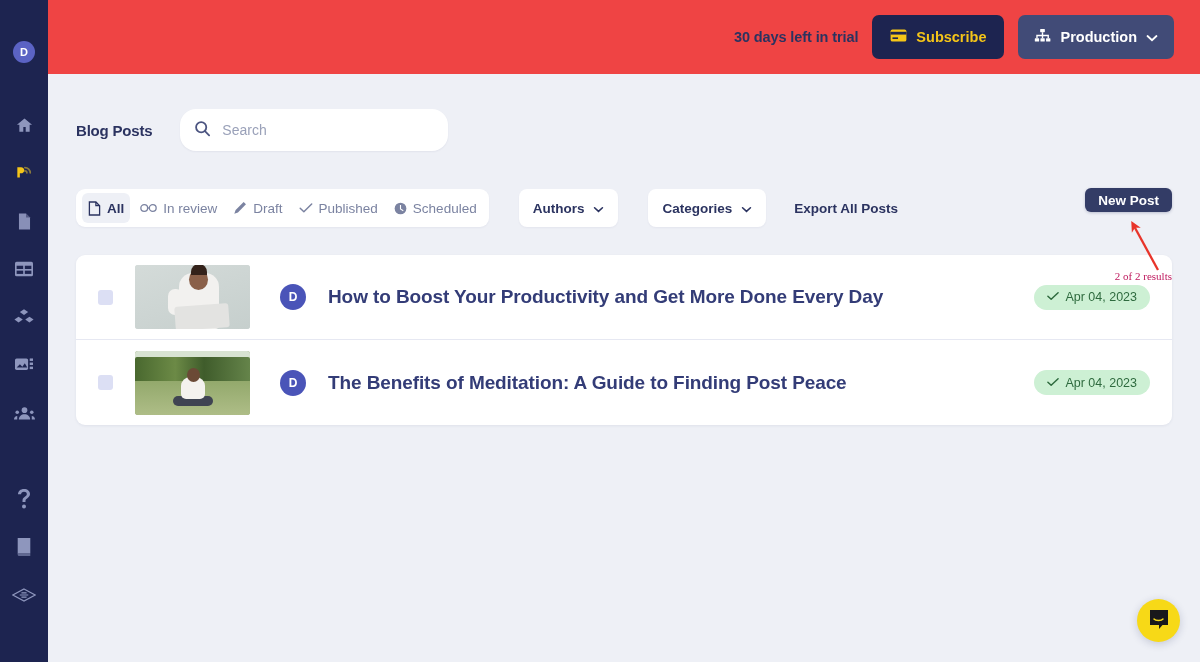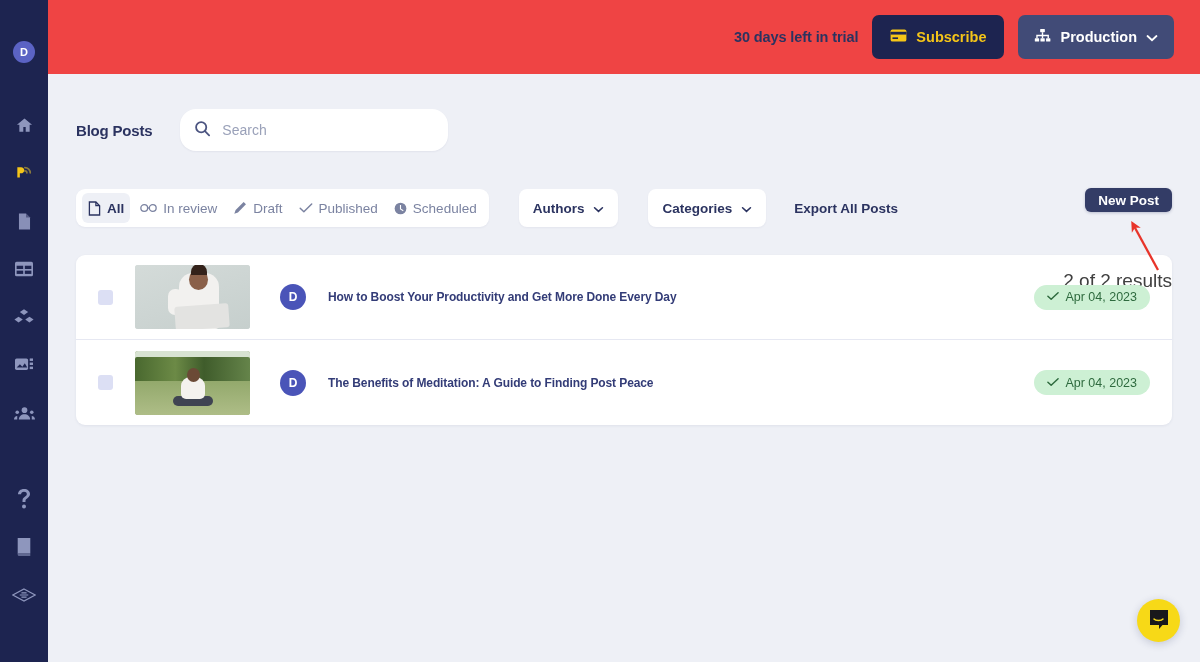--- a/index.html
+++ b/index.html
@@ -99,21 +99,21 @@
     background: #333c66; color: #fff;
     border: none; border-radius: 6px;
     height: 24px; padding: 0 13px;
     font-size: 13.5px; font-weight: bold;
     font-family: "Liberation Sans", sans-serif;
     cursor: pointer;
     box-shadow: 0 1px 3px rgba(30,40,90,.25);
   }
   .results-count {
     position: absolute; right: 28px; top: 196px;
-    font-size: 19px; color: #404040;
+    font-size: 11px; color: #be185d; font-family: Liberation Serif, serif;
   }
   .arrow-anno { position: absolute; right: 18px; top: 140px; pointer-events: none; }
 
   
   .filter-row {
     display: flex; align-items: center;
     margin-top: 38px; gap: 16px;
   }
   .tabs {
     background: #fff; border-radius: 9px;
@@ -171,21 +171,21 @@
     overflow: hidden; position: relative;
   }
   .row-avatar {
     width: 26px; height: 26px; border-radius: 50%;
     background: #4a54b8; color: #fff;
     font-size: 12px; font-weight: bold;
     display: flex; align-items: center; justify-content: center;
     margin-left: 30px; flex: 0 0 26px;
   }
   .row-title {
-    margin-left: 22px; font-size: 12px; font-weight: bold;
+    margin-left: 22px; font-size: 19px; font-weight: bold;
     color: #333c77; letter-spacing: -.1px;
   }
   .badge {
     margin-left: auto;
     background: #cdf0d4; color: #2f6b3f;
     border-radius: 13px; height: 25px;
     padding: 0 13px;
     display: flex; align-items: center; gap: 6px;
     font-size: 12.5px; white-space: nowrap;
   }

